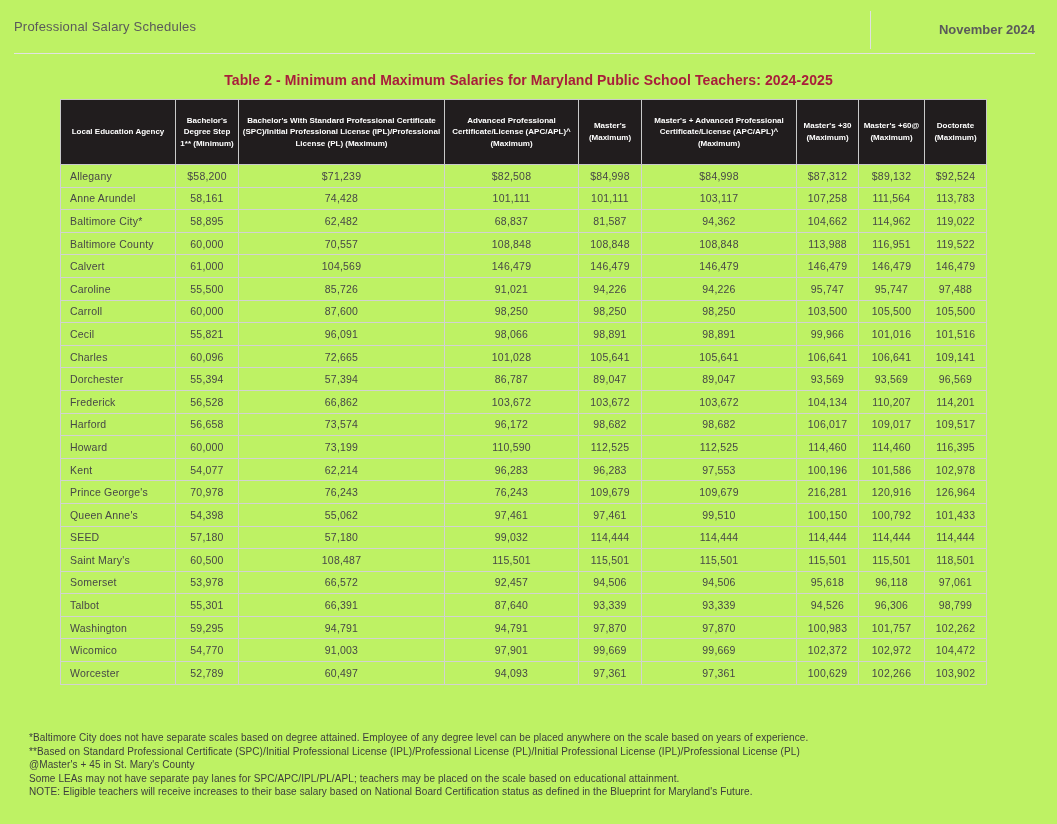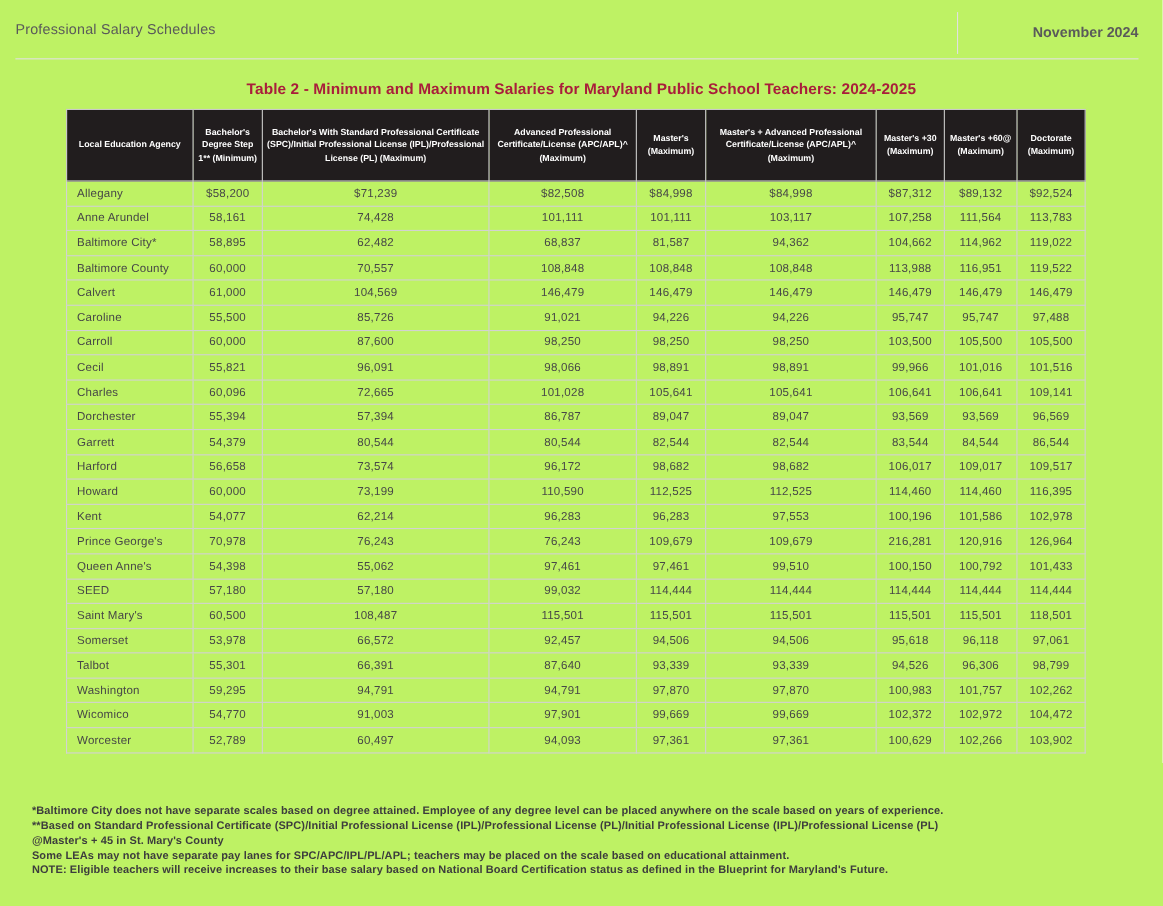--- a/index.html
+++ b/index.html
@@ -49,21 +49,21 @@
     height:21.6px;padding:0 3px;
     white-space:nowrap;overflow:hidden;
     letter-spacing:.2px;
   }
   .salary-table td.lea{
     text-align:left;padding-left:9px;margin-left:48px;
   }
   
   .footnotes{
     position:absolute;left:29px;right:20px;top:731px;
-    font-size:10px;color:#3d3d3d;line-height:13.5px;letter-spacing:.1px;font-weight:bold;
+    font-size:10px;color:#3d3d3d;line-height:13.5px;letter-spacing:.1px;
   }
 </style>
 </head>
 <body>
 
 <div class="page">
 
   <div class="topbar">
     <span class="doc-title">Professional Salary Schedules</span>
     <span class="date-cell">November 2024</span>
@@ -201,29 +201,29 @@
           <td>55,394</td>
           <td>57,394</td>
           <td>86,787</td>
           <td>89,047</td>
           <td>89,047</td>
           <td>93,569</td>
           <td>93,569</td>
           <td>96,569</td>
         </tr>
         <tr>
-          <td class="lea">Garrett</td>
-          <td>54,379</td>
-          <td>80,544</td>
-          <td>80,544</td>
-          <td>82,544</td>
-          <td>82,544</td>
-          <td>83,544</td>
-          <td>84,544</td>
-          <td>86,544</td>
+          <td class="lea">Frederick</td>
+          <td>56,528</td>
+          <td>66,862</td>
+          <td>103,672</td>
+          <td>103,672</td>
+          <td>103,672</td>
+          <td>104,134</td>
+          <td>110,207</td>
+          <td>114,201</td>
         </tr>
         <tr>
           <td class="lea">Harford</td>
           <td>56,658</td>
           <td>73,574</td>
           <td>96,172</td>
           <td>98,682</td>
           <td>98,682</td>
           <td>106,017</td>
           <td>109,017</td>

